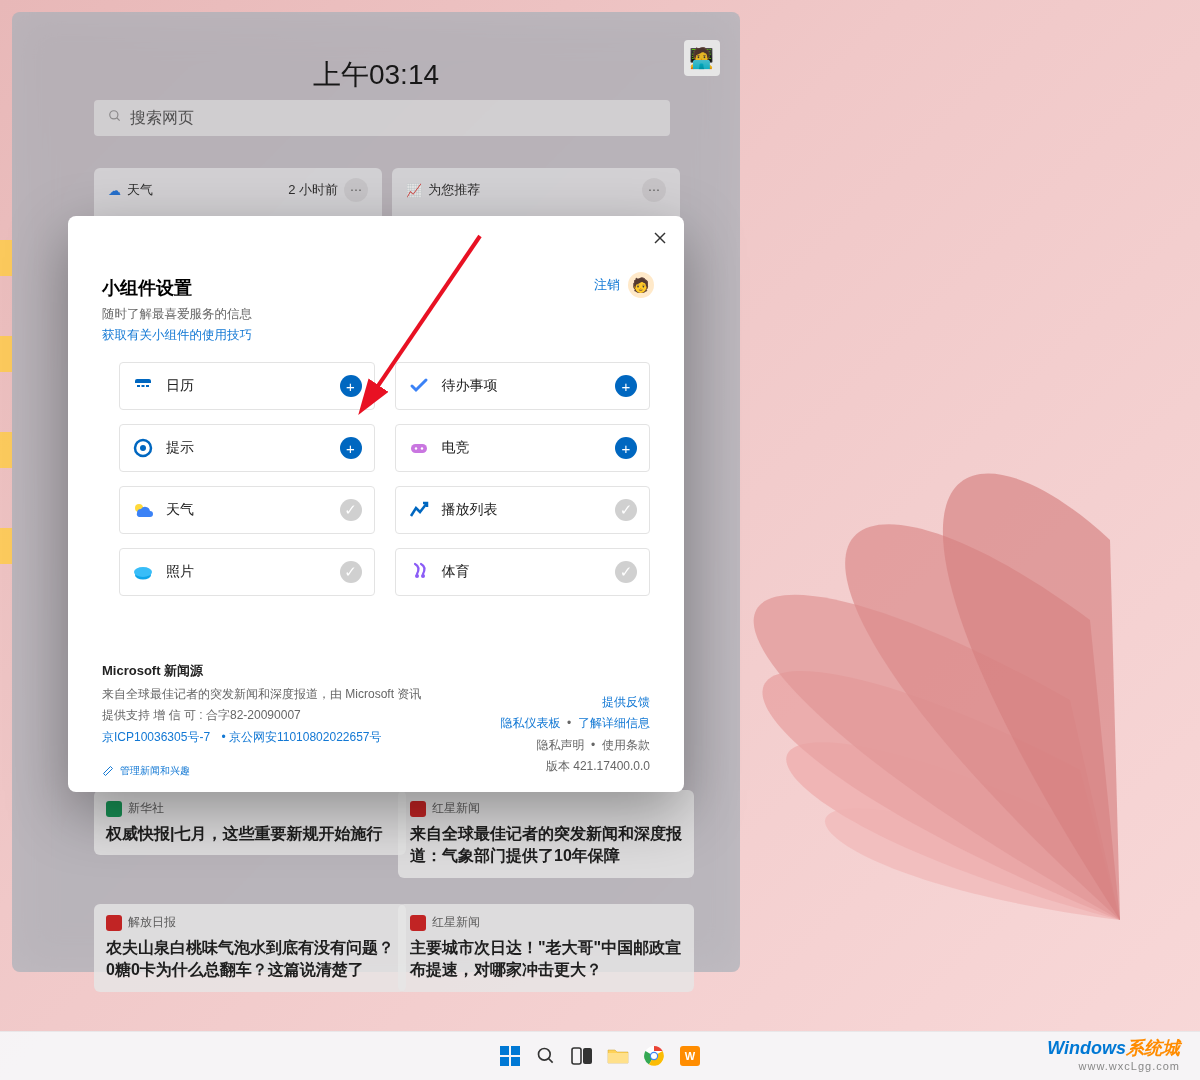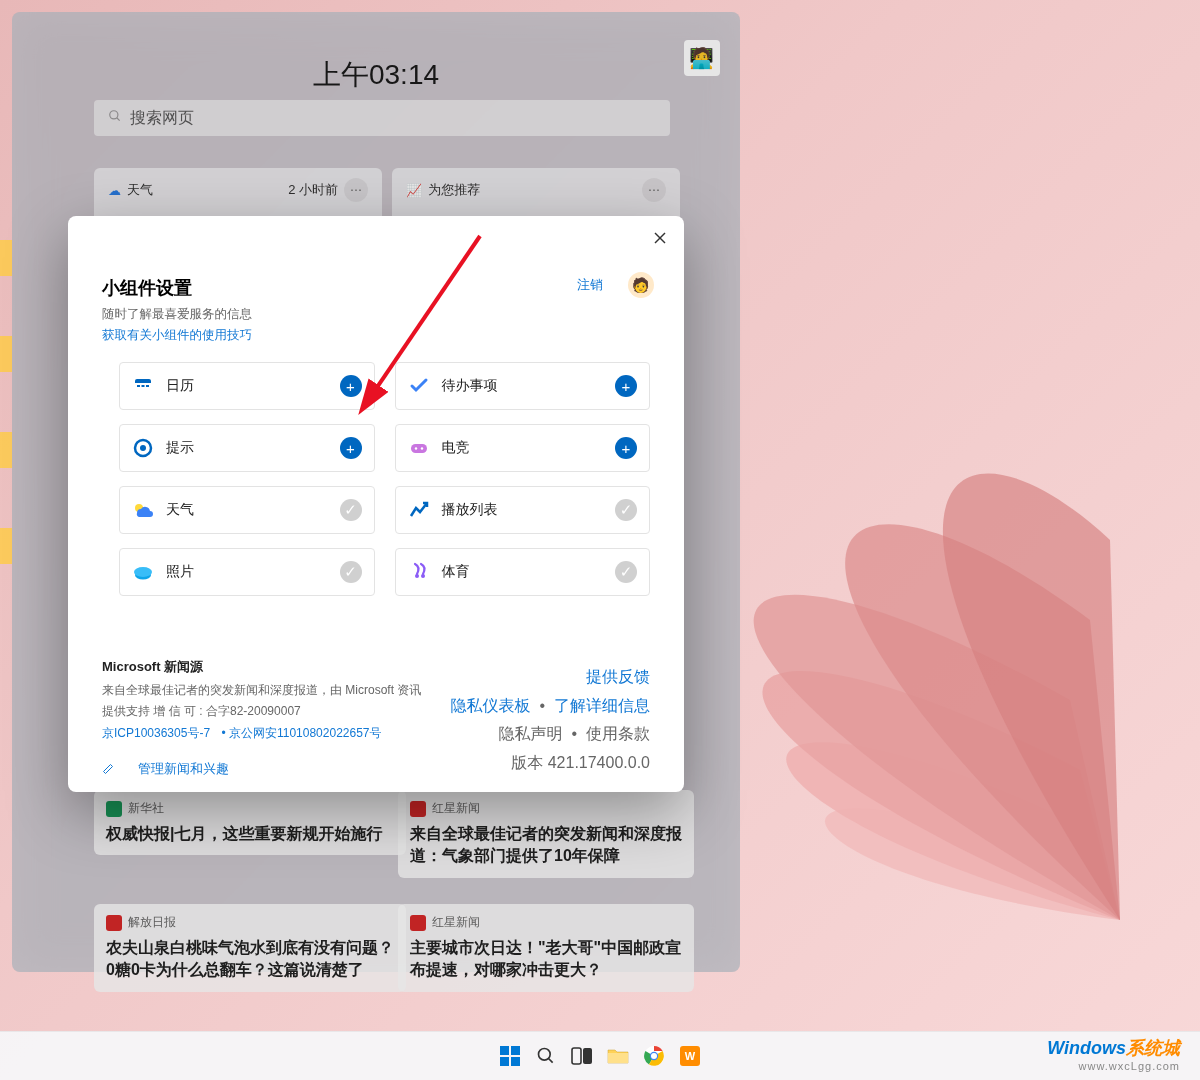--- a/index.html
+++ b/index.html
@@ -26,38 +26,38 @@
 .nc1{top:778px;}
 .nc2{top:778px;}
 .nc3{top:892px;}
 .nc4{top:892px;}
 .dialog{position:absolute;left:68px;top:216px;width:616px;height:558px;background:#fff;border-radius:8px;box-shadow:0 20px 60px rgba(0,0,0,0.35);padding:18px 0 0 0;}
 .dialog-close{position:absolute;right:14px;top:12px;width:20px;height:20px;cursor:pointer;color:#333;font-size:14px;display:flex;align-items:center;justify-content:center;}
 .dialog-header{padding:0 34px;}
 .dialog-title{font-size:18px;font-weight:700;color:#000000;margin-top:42px;}
 .dialog-sub{font-size:12.5px;color:#666;margin-top:6px;}
 .dialog-link{font-size:12.5px;color:#1278d4;margin-top:4px;cursor:pointer;}
-.dialog-signout{position:absolute;right:30px;top:56px;display:flex;align-items:center;gap:25px;font-size:13px;color:#1278d4;cursor:pointer;}
+.dialog-signout{position:absolute;right:30px;top:56px;display:flex;align-items:center;gap:8px;font-size:13px;color:#1278d4;cursor:pointer;}
 .dialog-signout .mini-avatar{width:26px;height:26px;border-radius:50%;background:#ffe9c9;display:flex;align-items:center;justify-content:center;font-size:14px;}
 .add-title{padding:0 34px;font-size:14px;font-weight:600;color:#222;margin-top:24px;}
 .widget-grid{display:grid;grid-template-columns:1fr 1fr;gap:14px 20px;padding:18px 34px 0 51px;}
 .widget-item{height:46px;border:1px solid #e3e3e3;border-radius:4px;display:flex;align-items:center;padding:0 12px;background:#fff;}
 .widget-item .w-icon{width:22px;height:22px;margin-right:12px;display:flex;align-items:center;justify-content:center;}
 .widget-item .w-label{flex:1;font-size:14px;color:#222;}
 .widget-item .w-action{width:22px;height:22px;border-radius:50%;display:flex;align-items:center;justify-content:center;font-size:15px;color:#fff;}
 .w-action.add{background:#0067c0;}
 .w-action.added{background:#d0d0d0;color:#fff;}
 .dialog-footer{position:absolute;left:0;right:0;bottom:14px;padding:0 34px;}
 .footer-title{font-size:13px;font-weight:700;color:#222;}
 .footer-desc{font-size:12px;color:#666;line-height:1.7;margin-top:4px;max-width:370px;}
 .footer-links{font-size:12px;color:#1278d4;margin-top:4px;}
 .footer-links a{color:#1278d4;text-decoration:none;cursor:pointer;margin-right:8px;}
-.footer-right{position:absolute;right:34px;bottom:14px;text-align:right;font-size:16px;color:#666;line-height:1.8;}
+.footer-right{position:absolute;right:34px;bottom:14px;text-align:right;font-size:12px;color:#666;line-height:1.8;}
 .footer-right .fr-link{color:#1278d4;cursor:pointer;}
-.footer-manage{margin-top:18px;font-size:13px;color:#1278d4;display:flex;align-items:center;gap:24px;cursor:pointer;}
+.footer-manage{margin-top:18px;font-size:10px;color:#1278d4;display:flex;align-items:center;gap:6px;cursor:pointer;}
 .arrow{position:absolute;left:350px;top:230px;pointer-events:none;}
 .taskbar{position:absolute;left:0;right:0;bottom:0;height:48px;background:rgba(245,245,248,0.95);display:flex;align-items:center;justify-content:center;gap:8px;border-top:1px solid rgba(0,0,0,0.05);}
 .taskbar .tb-icon{width:28px;height:28px;display:flex;align-items:center;justify-content:center;border-radius:4px;}
 .watermark{position:absolute;right:20px;bottom:8px;font-family:Arial;text-align:right;}
 .watermark .wm1{font-size:18px;font-weight:700;font-style:italic;}
 .watermark .wm1 .blue{color:#0078d4;}
 .watermark .wm1 .orange{color:#ff8c00;}
 .watermark .wm2{font-size:11px;color:#888;letter-spacing:1px;}
 .desktop-icons{position:absolute;left:0;top:240px;width:14px;height:400px;}
 .desktop-icons div{width:12px;height:36px;margin-bottom:60px;background:#ffcc44;opacity:0.8;}

